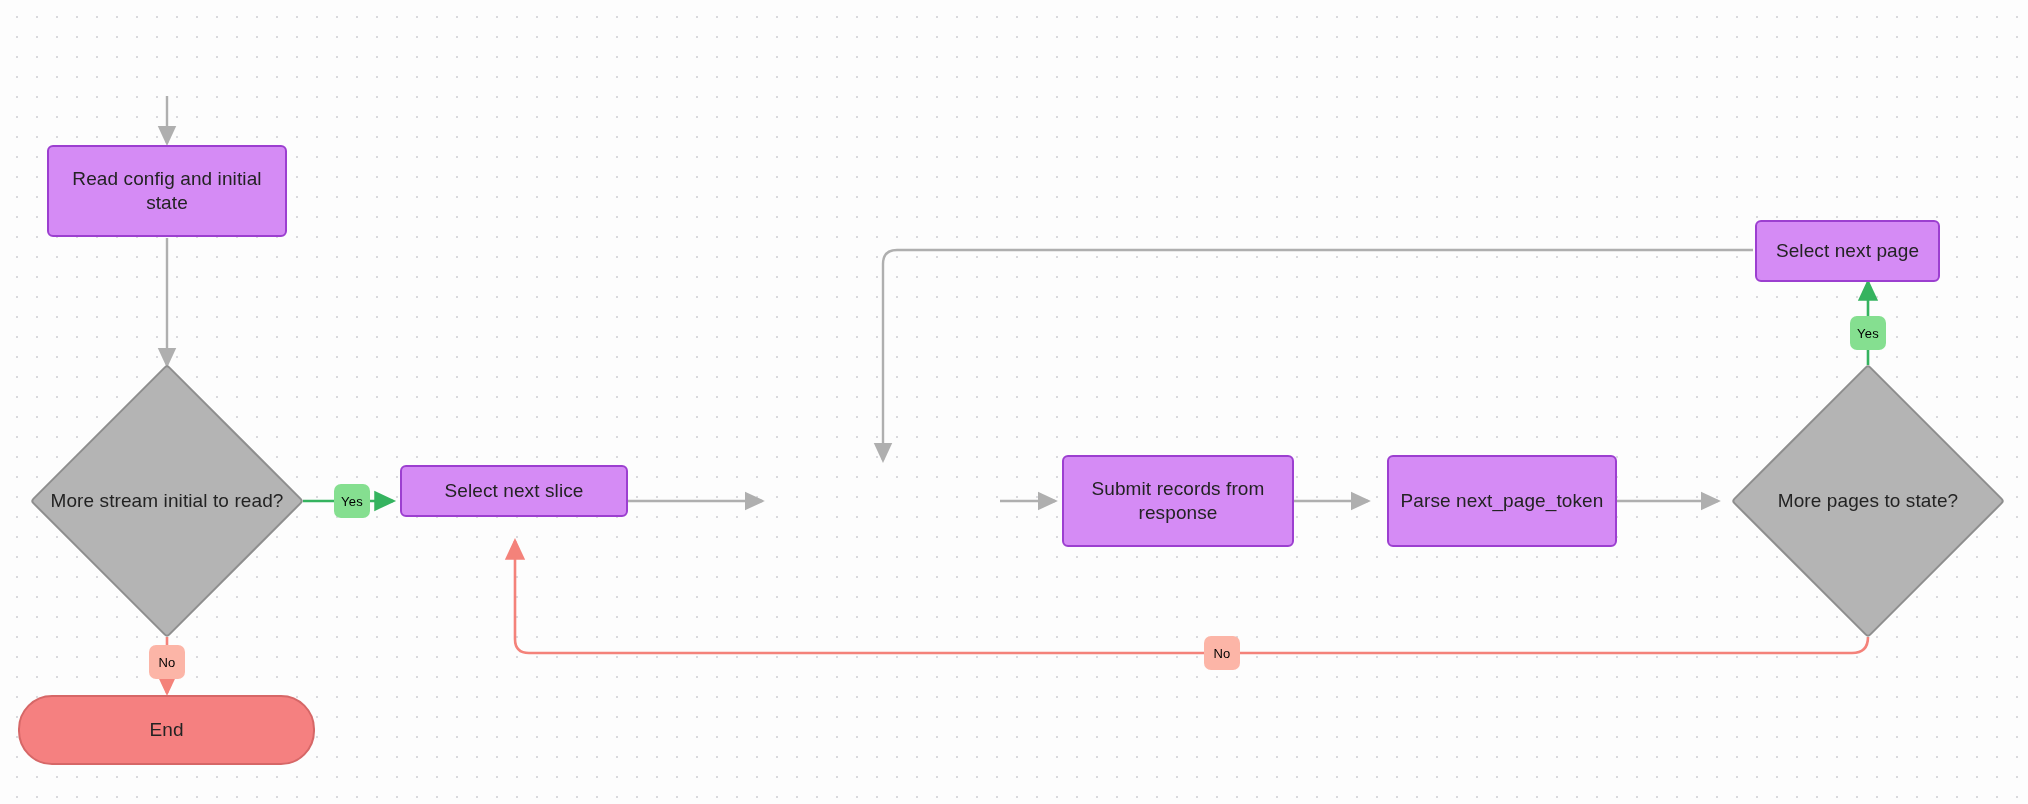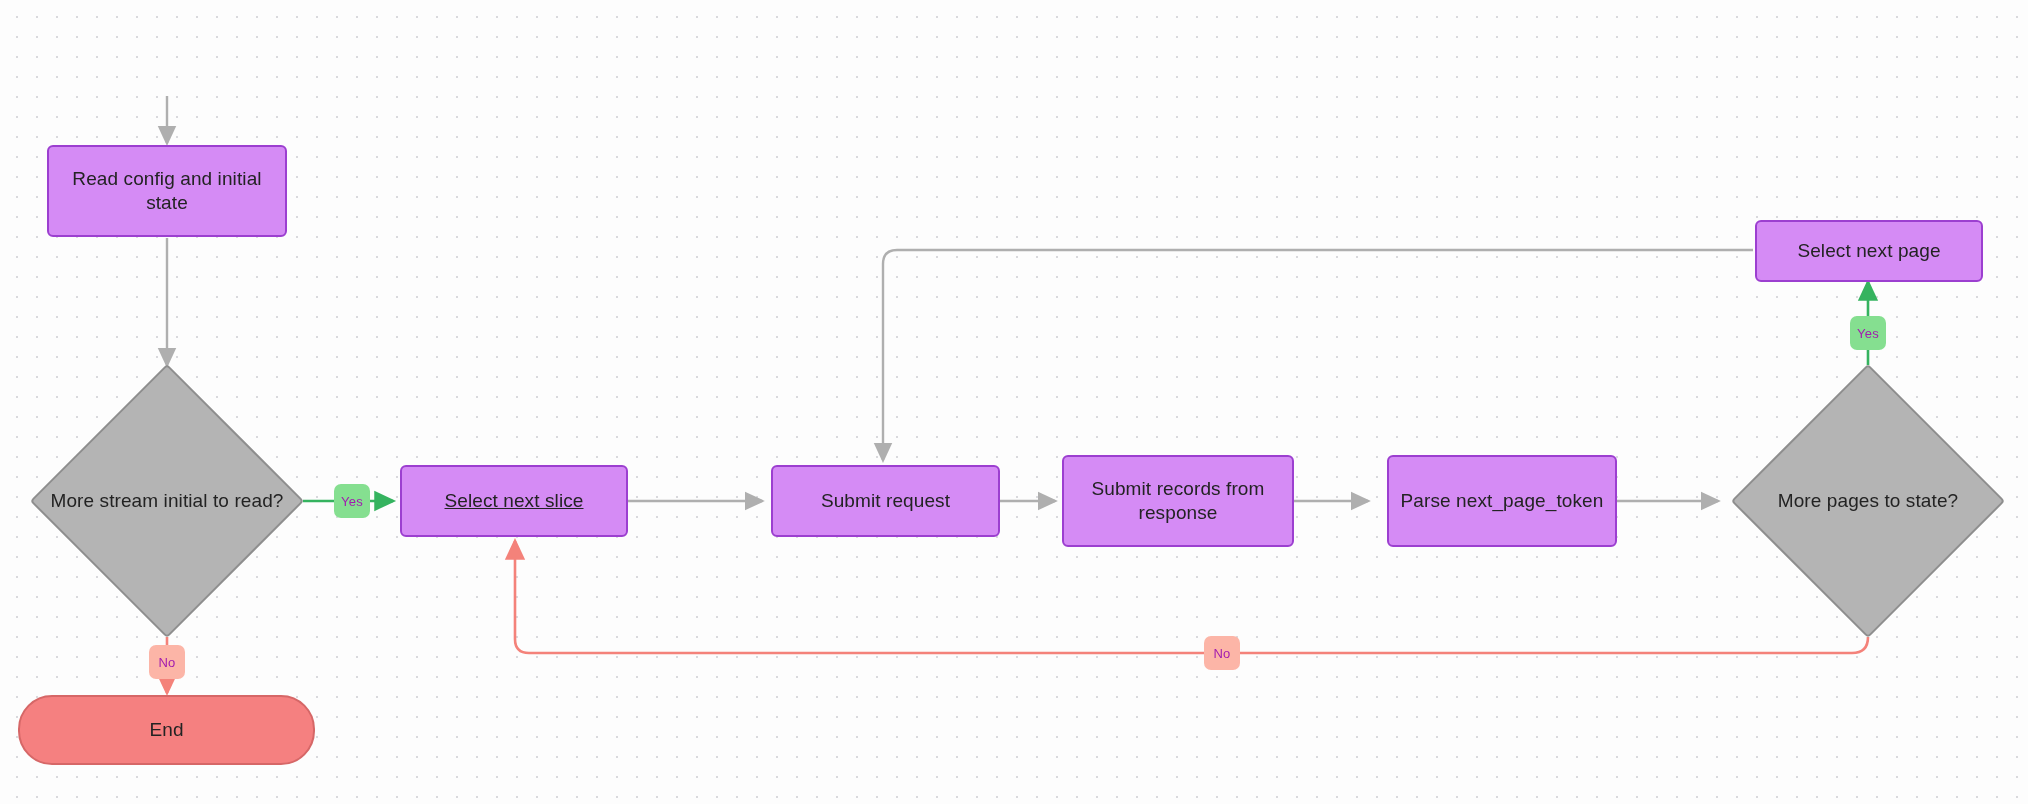--- a/index.html
+++ b/index.html
@@ -74,21 +74,21 @@
     z-index: 2;
     width: 86%;
   }
   .edge-label {
     position: absolute;
     box-sizing: border-box;
     display: flex;
     align-items: center;
     justify-content: center;
     font-size: 13px;
-    color: #a21caf;
+    color: #000000;
     border-radius: 7px;
     padding: 0 6px;
     letter-spacing: 0.2px;
   }
   .label-yes { background: #85DF90; }
   .label-no  { background: #FCB5A7; }
 </style>
 </head>
 <body>
 
@@ -137,42 +137,39 @@
 
   <div class="node node-decision" style="left:22px; top:367px; width:290px; height:268px;">
     <div class="diamond-shape" style="width:190px; height:190px;"></div>
     <span class="diamond-label">More stream initial to read?</span>
   </div>
 
   <div class="node node-terminal node-end" style="left:18px; top:695px; width:297px; height:70px;">
     <span>End</span>
   </div>
 
-  <div class="node node-process" style="left:400px; top:465px; width:228px; height:72px;text-decoration:underline;">
+  <div class="node node-process" style="left:400px; top:465px; width:228px; height:52px;">
     <span>Select next slice</span>
   </div>
 
-  <div class="node node-process" style="left:771px; top:465px; width:229px; height:72px;">
-    <span>Submit request</span>
-  </div>
 
   <div class="node node-process" style="left:1062px; top:455px; width:232px; height:92px;">
     <span>Submit records from response</span>
   </div>
 
   <div class="node node-process" style="left:1375px; top:455px; width:230px; height:92px;margin-left:12px;">
     <span>Parse next_page_token</span>
   </div>
 
   <div class="node node-decision" style="left:1723px; top:367px; width:290px; height:268px;">
     <div class="diamond-shape" style="width:190px; height:190px;"></div>
     <span class="diamond-label">More pages to state?</span>
   </div>
 
-  <div class="node node-process" style="left:1755px; top:220px; width:228px; height:62px;text-align:center;">
+  <div class="node node-process" style="left:1755px; top:220px; width:185px; height:62px;text-align:center;">
     <span>Select next page</span>
   </div>
 
   <div class="edge-label label-yes" style="left:334px; top:484px; width:36px; height:34px;">
     <span>Yes</span>
   </div>
 
   <div class="edge-label label-no" style="left:149px; top:645px; width:36px; height:34px;">
     <span>No</span>
   </div>

